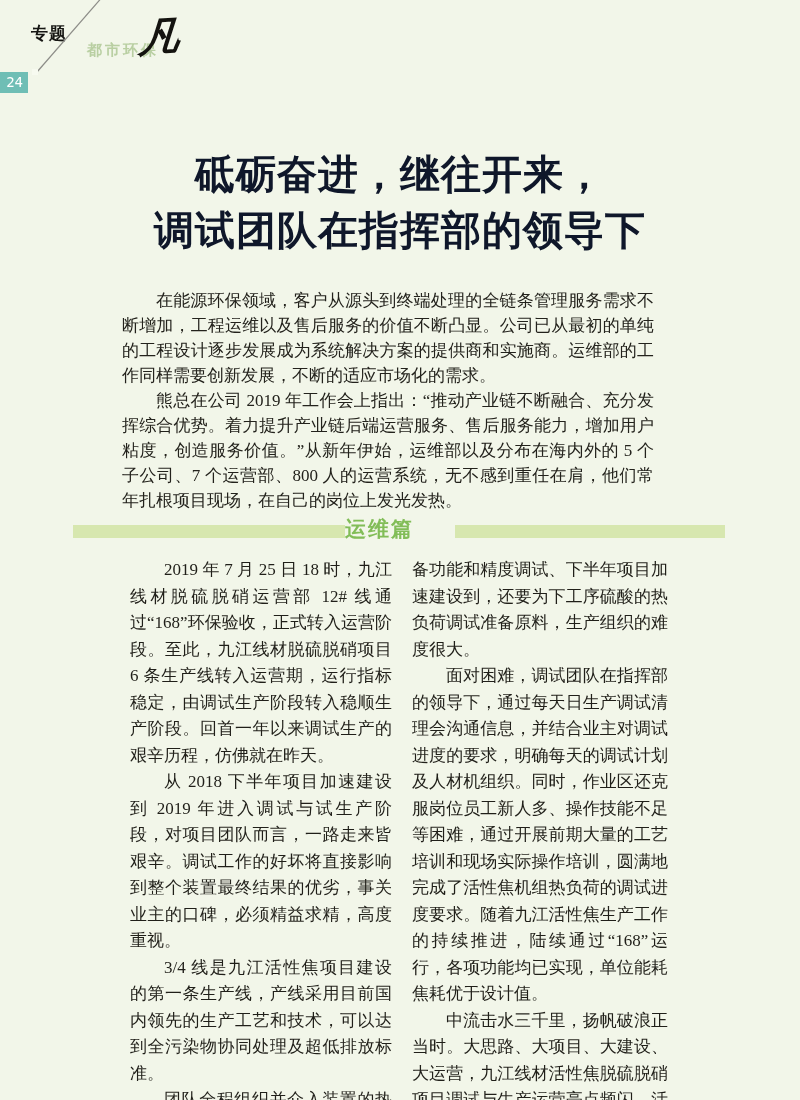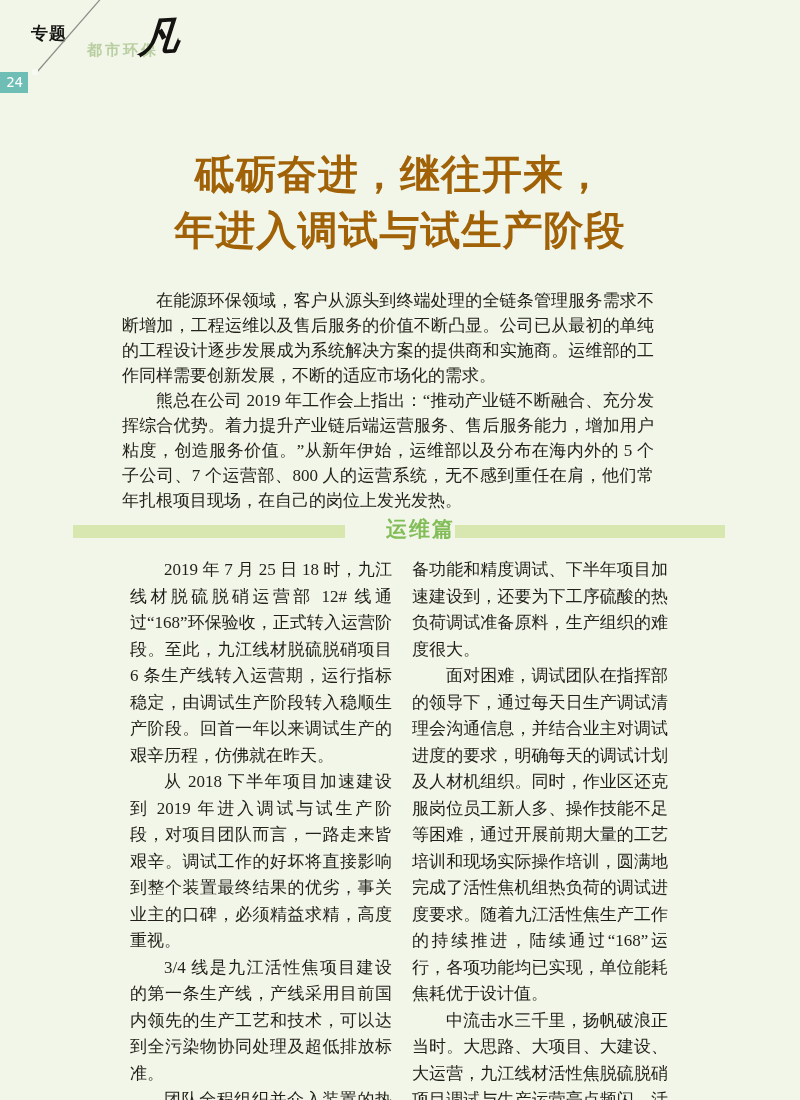--- a/index.html
+++ b/index.html
@@ -42,36 +42,36 @@
   .corner-square{
     position:absolute;left:32px;top:69px;width:6px;height:6px;
     background:#f7faf0;outline:none;
   }
   
   .article-title{
     position:absolute;left:0;top:146px;width:800px;
     text-align:center;
     font-family:"Liberation Sans", sans-serif;
     font-weight:bold;font-size:40px;line-height:56px;
-    color:#a16207;letter-spacing:1px;
+    color:#0f172a;letter-spacing:1px;
   }
   
   .intro{
     position:absolute;left:122px;top:288px;width:532px;
     font-size:17px;line-height:25px;
     text-align:justify;color:#23221c;
   }
   .intro p{margin:0;text-indent:2em;}
   
   .badge-bar{position:absolute;top:525px;height:13px;background:#d7e7af;}
   .badge-bar.left{left:73px;width:272px;}
   .badge-bar.right{left:455px;width:270px;}
   .badge-label{
     position:absolute;left:345px;top:515px;width:110px;
-    text-align:right;
+    text-align:left;
     font-size:21px;font-weight:bold;color:#82bd58;letter-spacing:2px;
   }
   
   .col{
     position:absolute;top:557px;
     font-size:17px;line-height:26.5px;
     text-align:justify;color:#201f19;
   }
   .col.left{left:130px;width:262px;}
   .col.right{left:412px;width:256px;}
@@ -92,21 +92,21 @@
   <div class="brand-name">都市环保</div>
   <div class="logo-glyph">凡</div>
 
   <div class="page-num-box">
     <span class="page-num">24</span>
   </div>
   <div class="corner-square"></div>
 
   <div class="article-title">
     <div>砥砺奋进，继往开来，</div>
-    <div>年进入调试与试生产阶段</div>
+    <div>调试团队在指挥部的领导下</div>
   </div>
 
   <div class="intro">
     <p>在能源环保领域，客户从源头到终端处理的全链条管理服务需求不断增加，工程运维以及售后服务的价值不断凸显。公司已从最初的单纯的工程设计逐步发展成为系统解决方案的提供商和实施商。运维部的工作同样需要创新发展，不断的适应市场化的需求。</p>
     <p>熊总在公司 2019 年工作会上指出：“推动产业链不断融合、充分发挥综合优势。着力提升产业链后端运营服务、售后服务能力，增加用户粘度，创造服务价值。”从新年伊始，运维部以及分布在海内外的 5 个子公司、7 个运营部、800 人的运营系统，无不感到重任在肩，他们常年扎根项目现场，在自己的岗位上发光发热。</p>
   </div>
 
   <div class="badge-bar left"></div>
   <div class="badge-label">运维篇</div>
   <div class="badge-bar right"></div>

